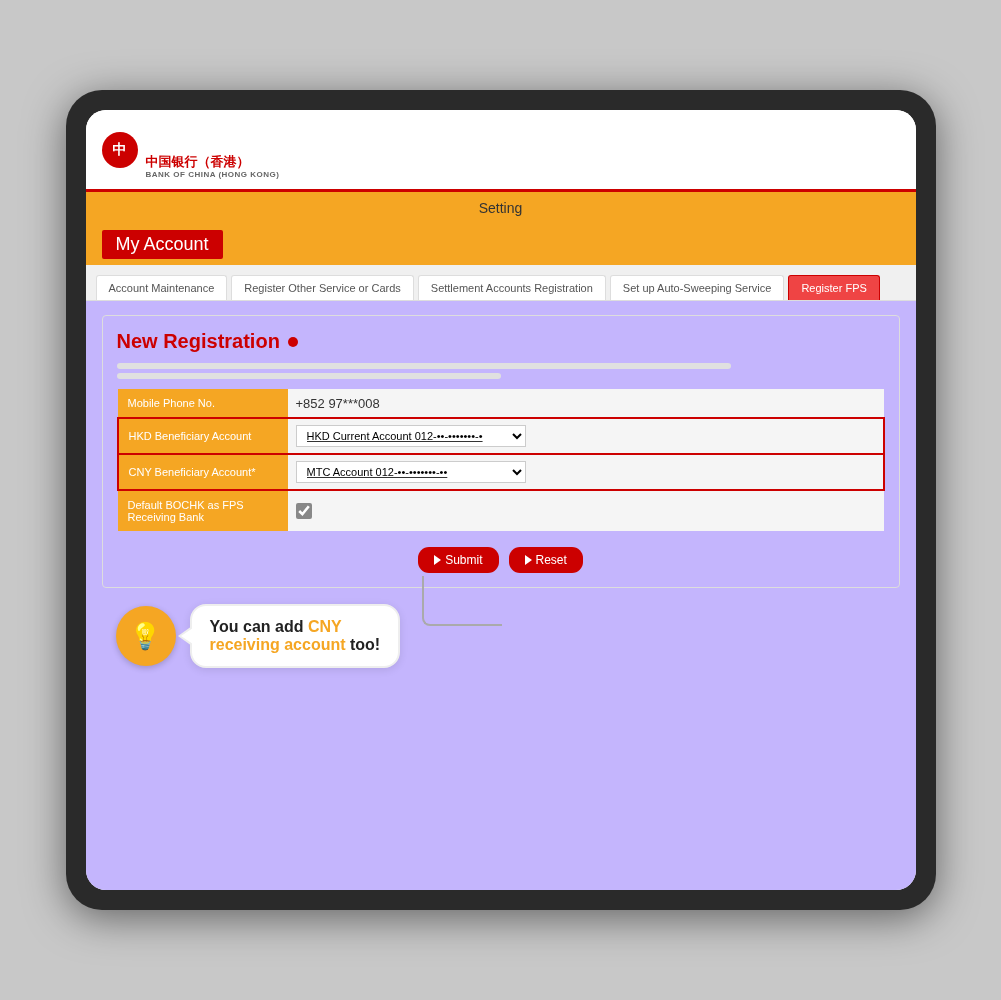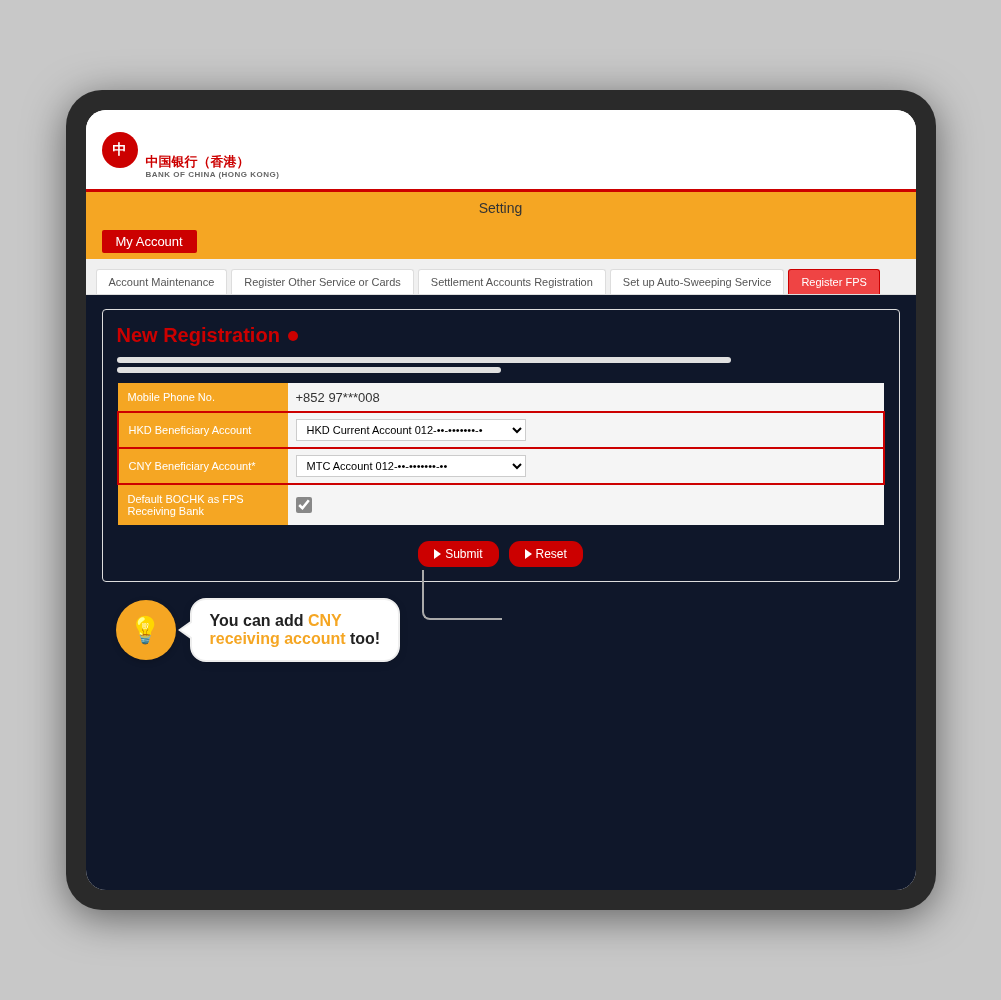--- a/index.html
+++ b/index.html
@@ -93,21 +93,21 @@
 
     .sub-nav {
       background: #f5a623;
       padding: 6px 16px;
     }
 
     .my-account-tab {
       background: #c00;
       color: #fff;
       padding: 4px 14px;
-      font-size: 13px;
+      font-size: 18px;
       display: inline-block;
       border-radius: 2px;
     }
 
     
     .tab-row {
       background: #f0f0f0;
       display: flex;
       align-items: stretch;
       border-bottom: 1px solid #ddd;
@@ -130,21 +130,21 @@
     .tab-item.active {
       background: #ef4444;
       color: #fff;
       border-color: #c00;
     }
 
     
     .main-content {
       flex: 1;
       padding: 14px 16px;
-      background: #0f172a;
+      background: #c4b5fd;
       overflow: auto;
     }
 
     .section-box {
       border: 1px solid #ddd;
       border-radius: 4px;
       padding: 14px;
     }
 
     .section-title {
@@ -234,20 +234,21 @@
     }
 
     .highlighted-row td:last-child {
       border-left: none !important;
     }
 
     .dropdown-select {
       display: flex;
       align-items: center;
       gap: 4px;
+      text-decoration: underline;
     }
 
     .dropdown-select select {
       border: 1px solid #ccc;
       padding: 3px 6px;
       font-size: 11px;
       background: #fff;
       width: 230px;
     }
 

